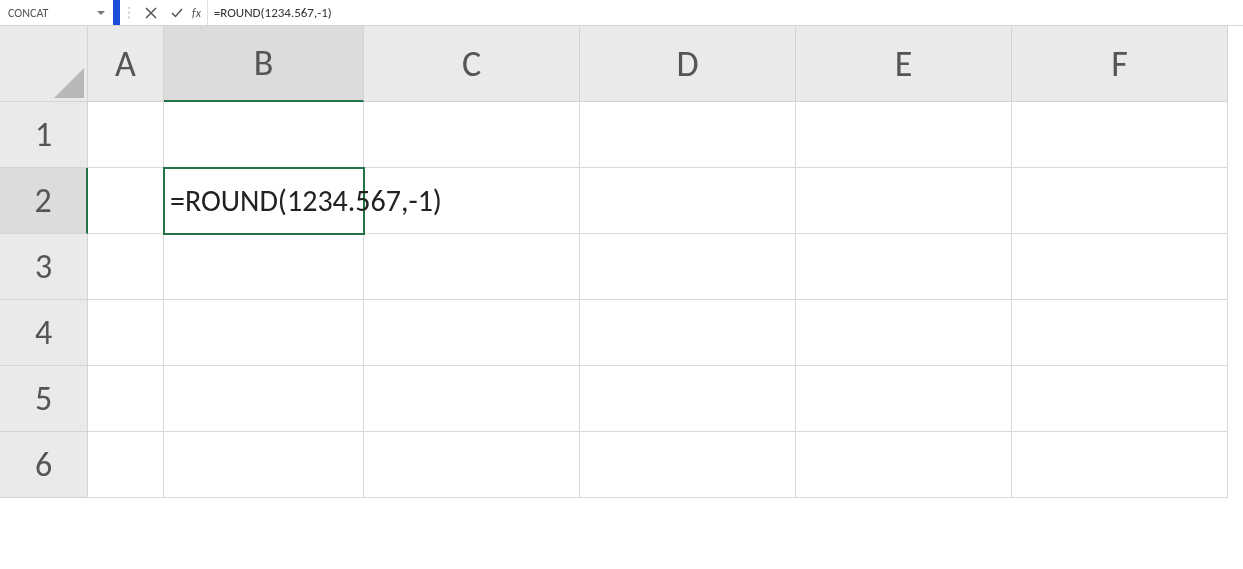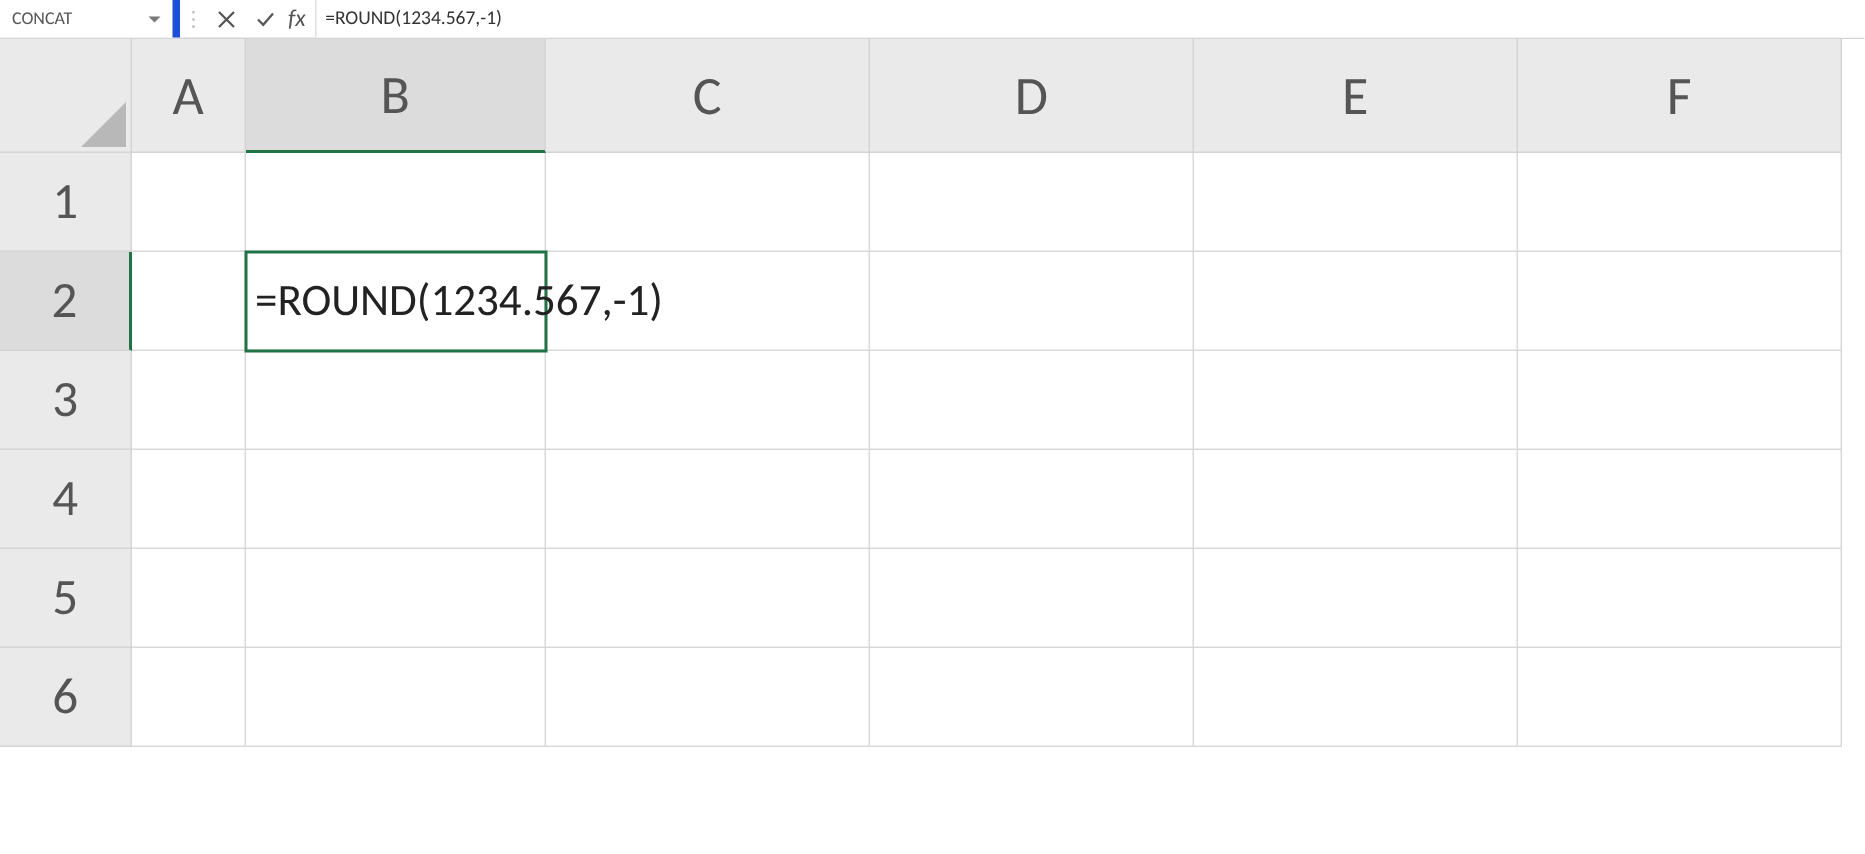--- a/index.html
+++ b/index.html
@@ -18,21 +18,21 @@
       background: #fff;
       font-size: 12px;
       color: #444;
     }
     .name-box {
       width: 120px;
       height: 100%;
       display: flex;
       align-items: center;
       padding: 0 8px;
-      border-right: 5px solid #1d4ed8;
+      border-right: 7px solid #1d4ed8;
       background: #fff;
       position: relative;
     }
     .name-box-text { flex: 1; font-size: 12px; color: #555; }
     .name-box-arrow {
       width: 0; height: 0;
       border-left: 4px solid transparent;
       border-right: 4px solid transparent;
       border-top: 4px solid #777;
       margin-left: 4px;
@@ -41,21 +41,21 @@
       width: 18px; height: 100%;
       display: flex; align-items: center; justify-content: center;
       color: #bbb; font-size: 14px;
     }
     .fb-btn {
       width: 26px; height: 100%;
       display: flex; align-items: center; justify-content: center;
       color: #666; font-size: 13px;
     }
     .fb-btn svg { width: 12px; height: 12px; }
-    .fx-label { font-style: italic; font-size: 16px; color: #555; margin: 0 6px 0 2px; }
+    .fx-label { font-style: italic; font-size: 12px; color: #555; margin: 0 6px 0 2px; }
     .formula-input {
       flex: 1;
       height: 100%;
       padding: 0 6px;
       border: none;
       outline: none;
       font-size: 13px;
       color: #333;
       border-left: 1px solid #e0e0e0;
       background: #fff;

